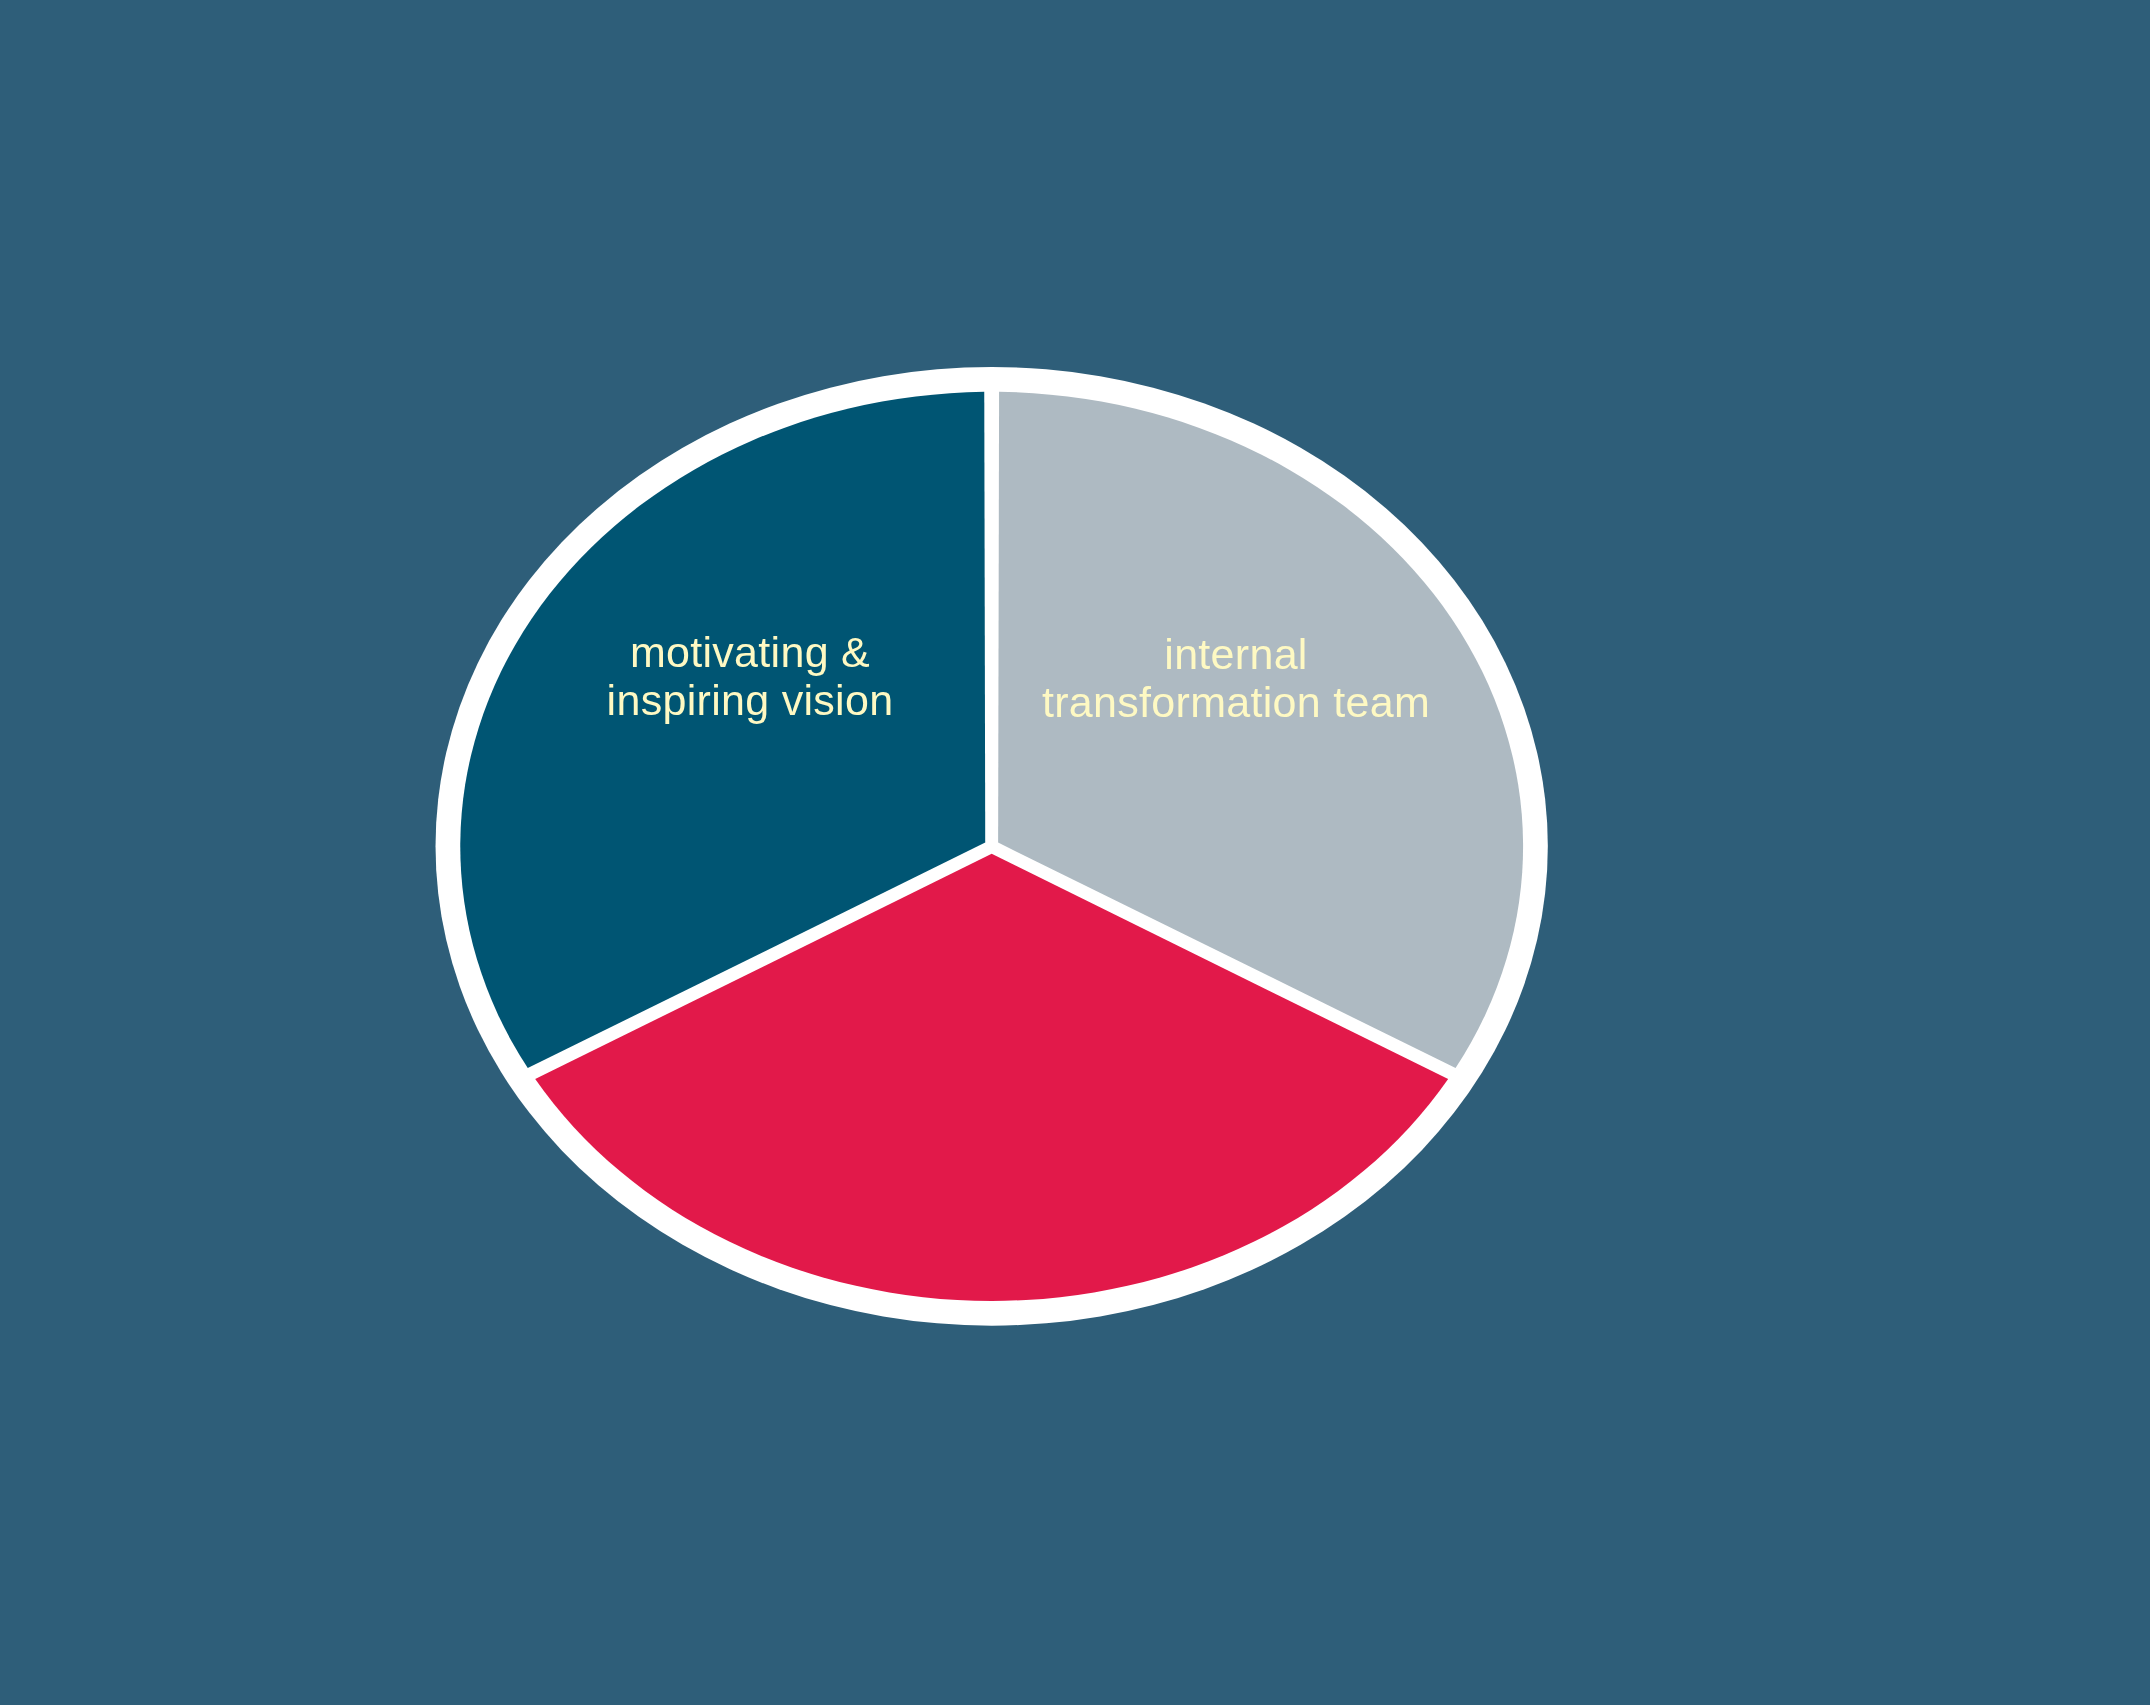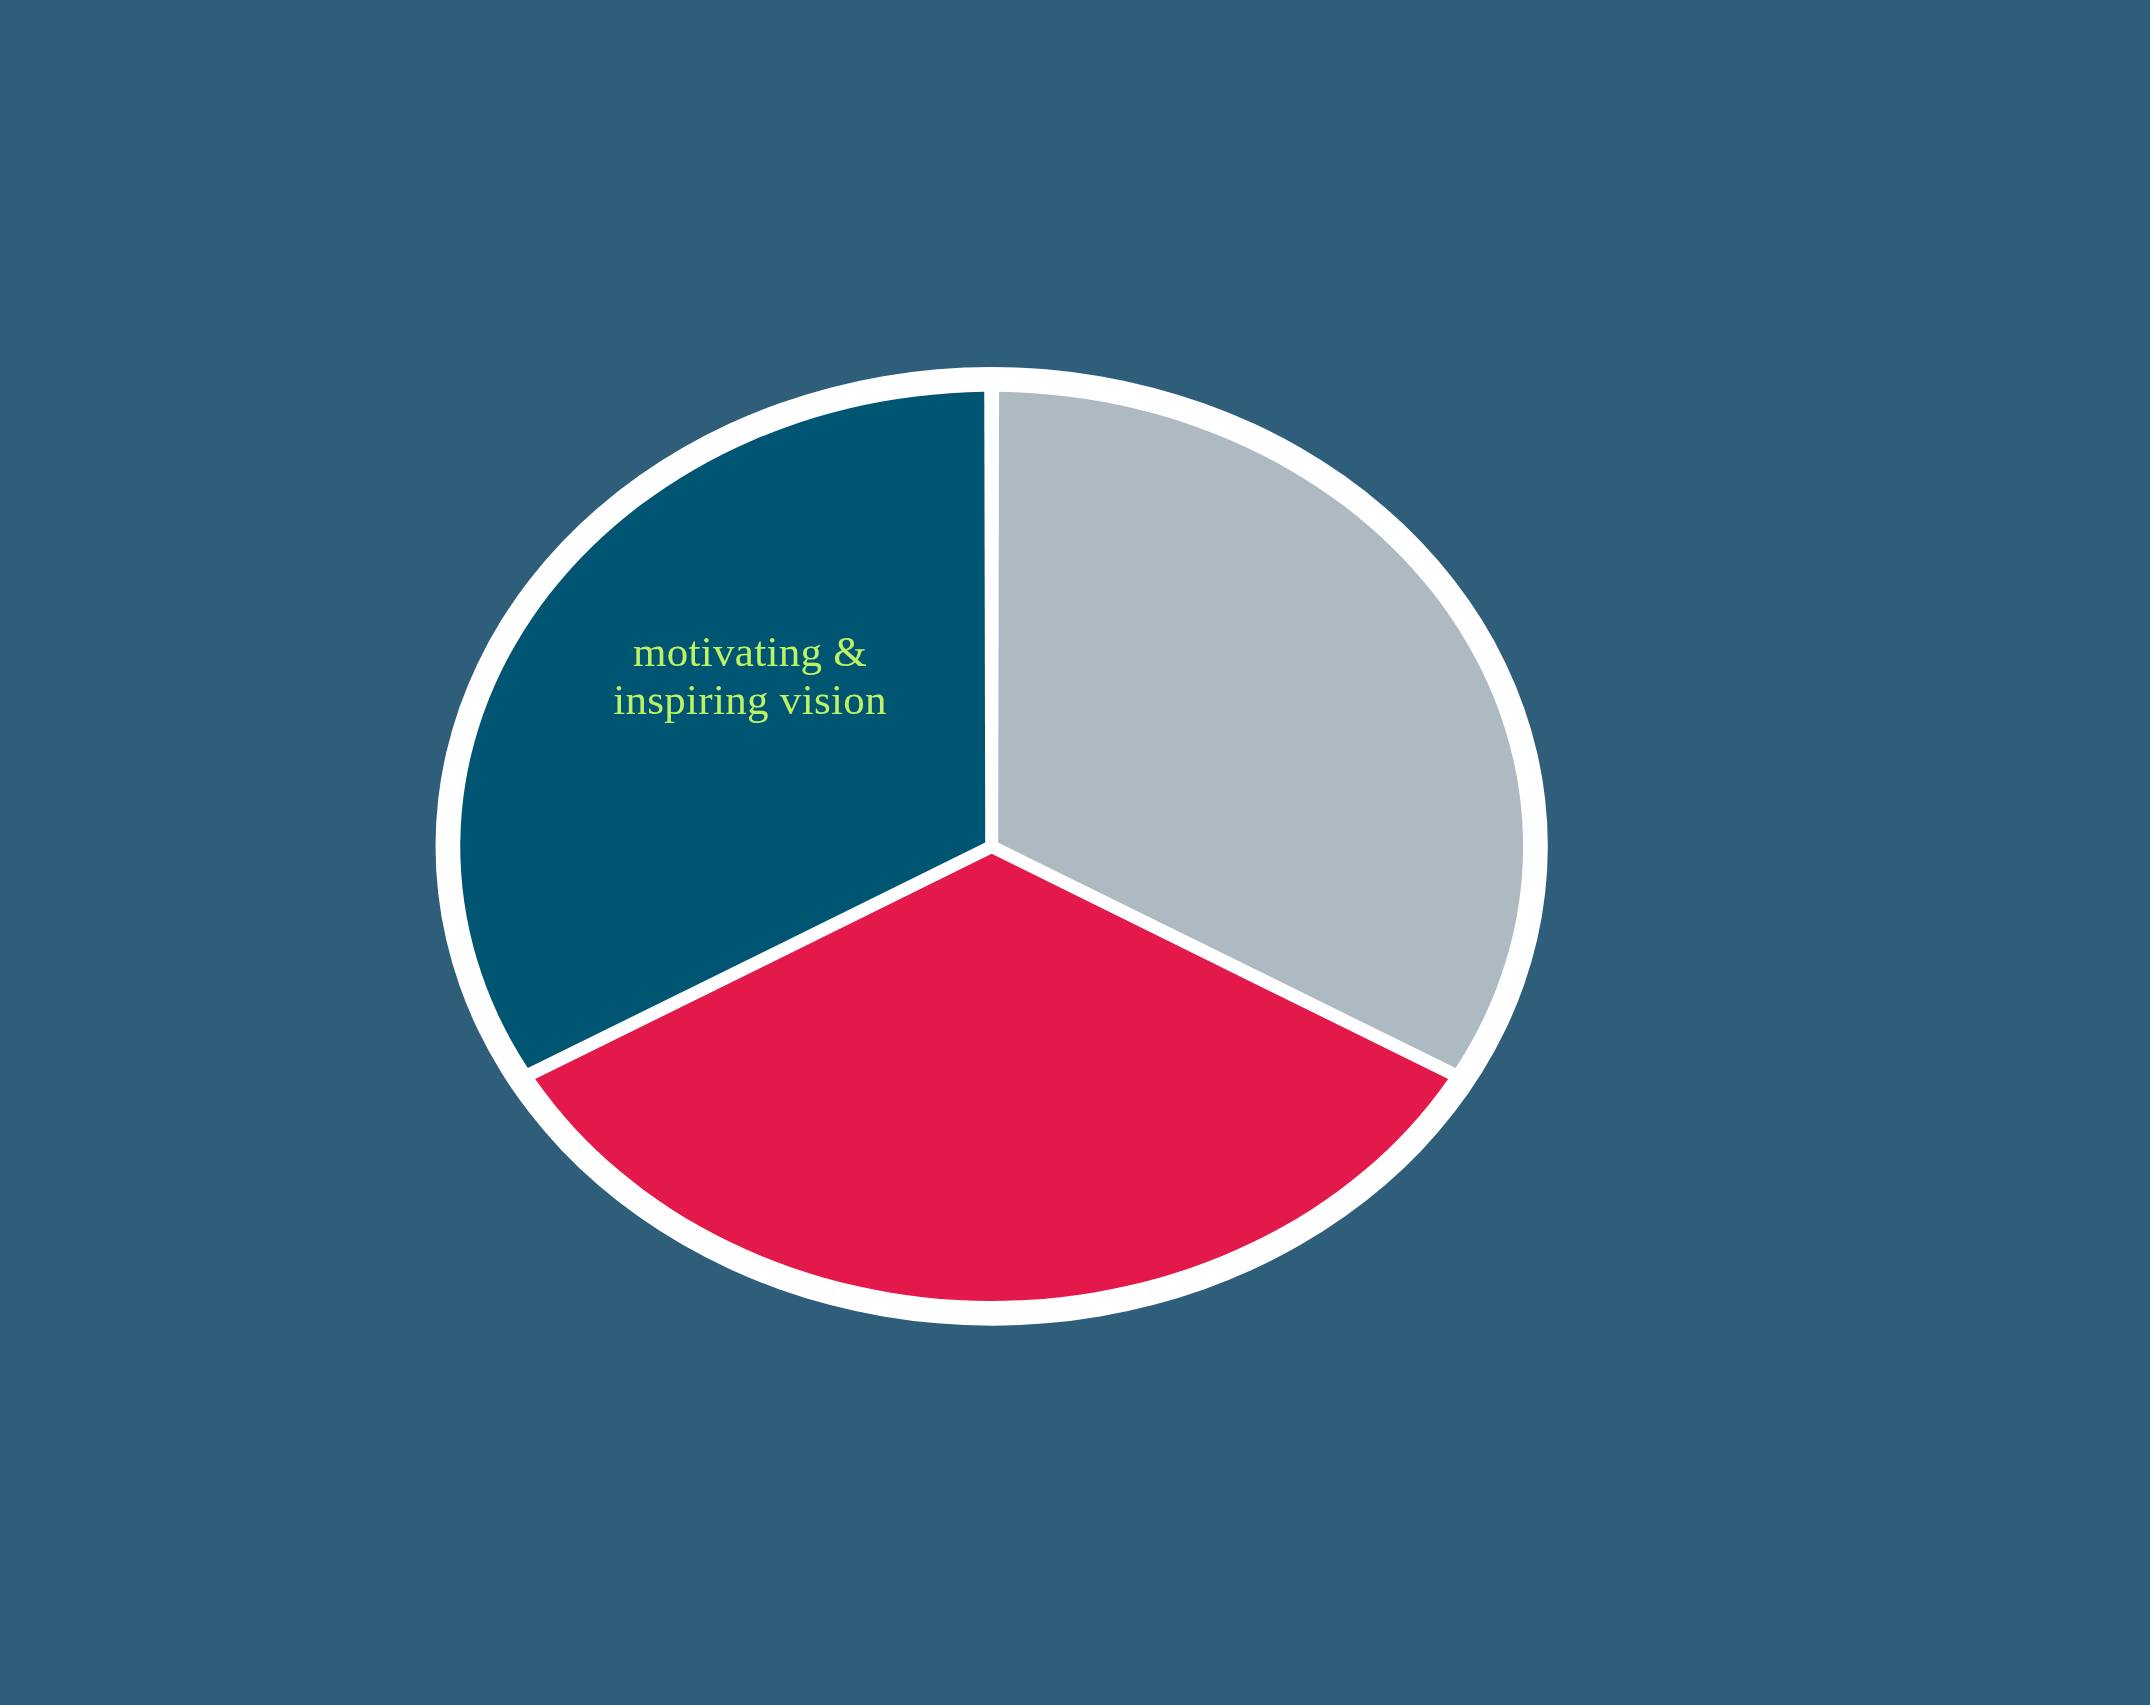--- a/index.html
+++ b/index.html
@@ -21,22 +21,22 @@
   #pie-svg {
     position: absolute;
     left: 0;
     top: 0;
     width: 2151px;
     height: 1705px;
     display: block;
   }
   .slice-label {
     position: absolute;
-    color: #bef264;
-    font-family: Liberation Serif, serif;
+    color: #fef9c3;
+    font-family: Liberation Sans, sans-serif;
     font-weight: 400;
     text-align: center;
     line-height: 1.12;
     white-space: pre-line;
     letter-spacing: 0.3px;
     transform: translate(-50%, -50%);
   }
   #label-blue {
     left: 750px;
     top: 676px;
@@ -68,16 +68,18 @@
     <path id="slice-grey" d="M 1857.0 1568.1 L 1858.8 729.1 A 989 846 0 0 1 2708.3 1987.7 Z" fill="#AEBAC2"></path>
 
     <path id="slice-red" d="M 1845.0 1588.8 L 2694.5 2008.2 A 989 846 0 0 1 995.5 2008.2 Z" fill="#E2194A"></path>
 
     <path id="slice-blue" d="M 1833.0 1568.1 L 981.7 1987.7 A 989 846 0 0 1 1831.2 729.1 Z" fill="#005573"></path>
   </svg>
 
   <div class="slice-label" id="label-blue">motivating &amp;
 inspiring vision</div>
 
+  <div class="slice-label" id="label-grey">internal
+transformation team</div>
 
 
 </div>
 
 
 </body></html>

